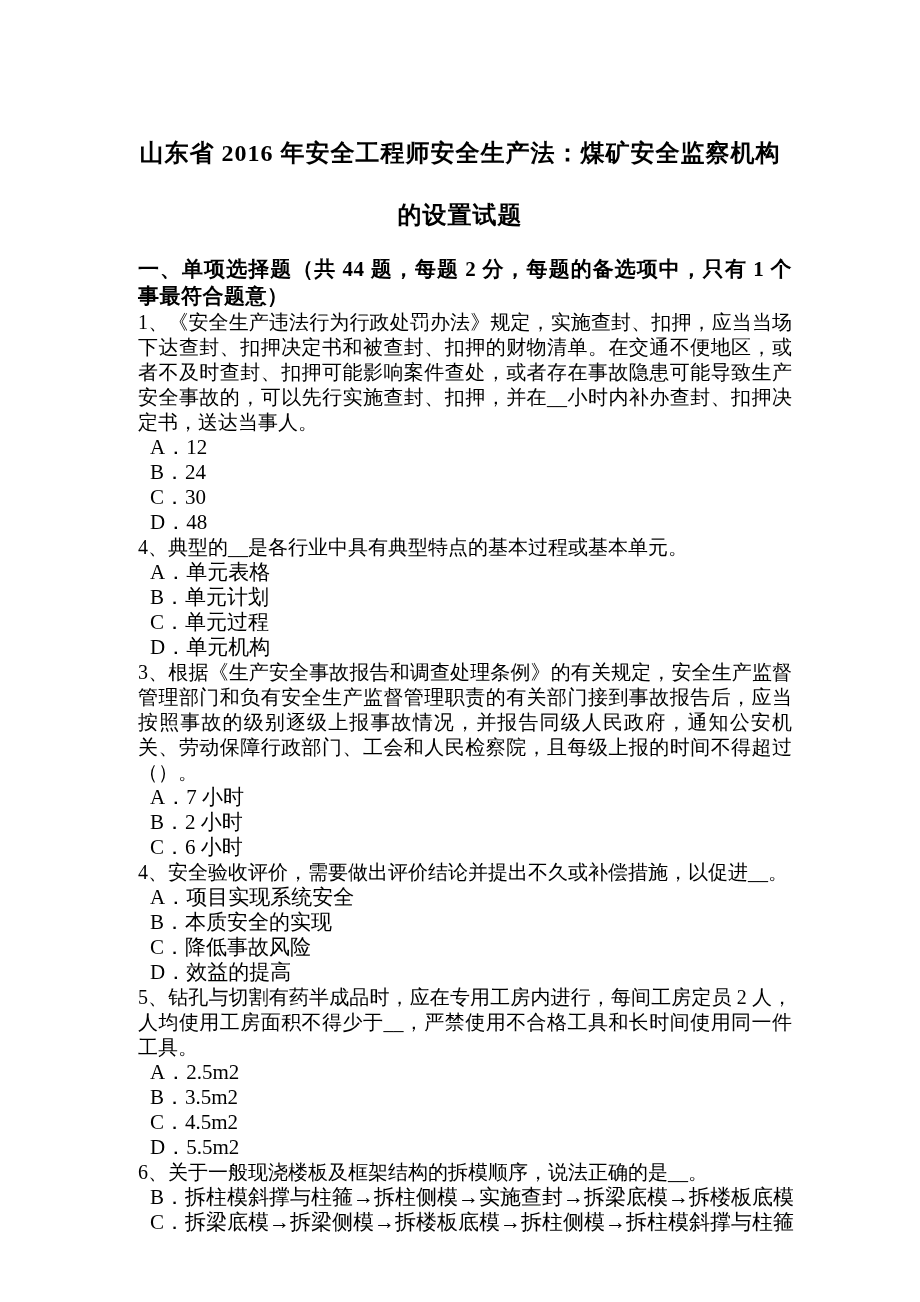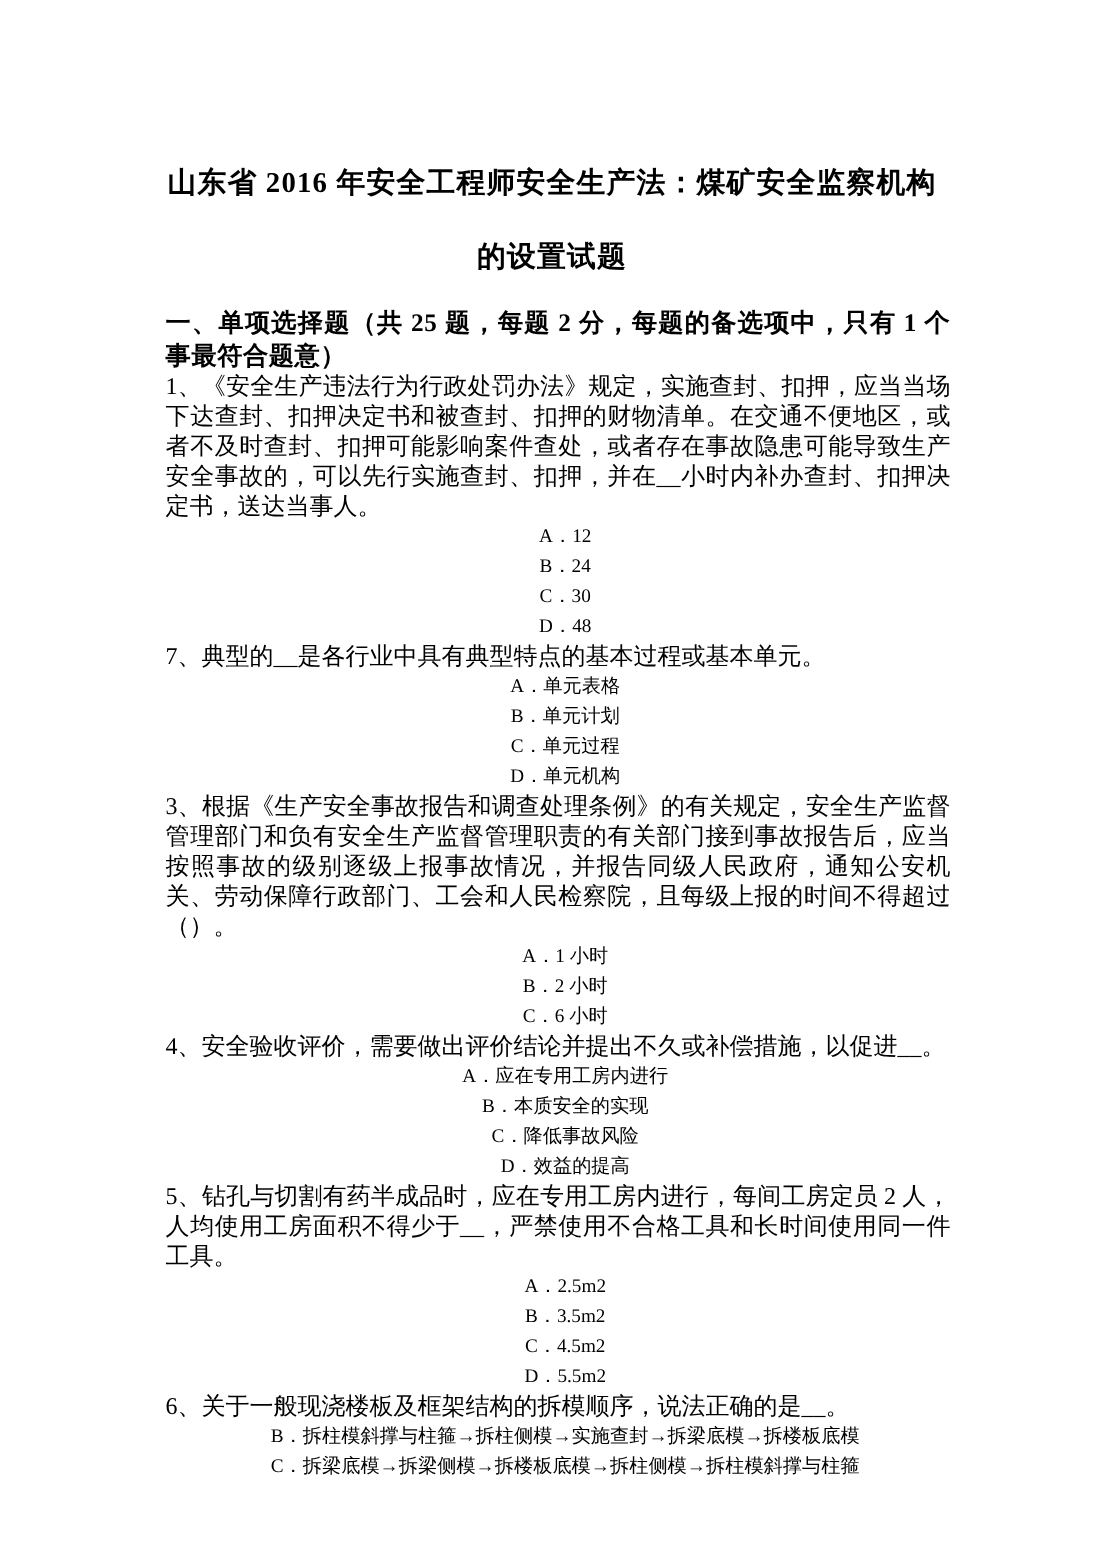--- a/index.html
+++ b/index.html
@@ -48,63 +48,62 @@
   .question {
     margin: 0;
   }
   .stem {
     margin: 0;
     font-size: 20px;
     line-height: 25px;
     text-align: justify;
   }
   .option {
-    font-size: 16px;
+    font-size: 21px;
     line-height: 25px;
     padding-left: 12px;
     white-space: nowrap;
-    text-align: center;
   }
 </style>
 </head>
 <body>
 
 <div class="page">
   <h1 class="doc-title">
     <span class="title-line">山东省 2016 年安全工程师安全生产法：煤矿安全监察机构</span>
     <span class="title-line">的设置试题</span>
   </h1>
 
   <div class="content">
-    <div class="section-header">一、单项选择题（共 25 题，每题 2 分，每题的备选项中，只有 1 个事最符合题意）</div>
+    <div class="section-header">一、单项选择题（共 44 题，每题 2 分，每题的备选项中，只有 1 个事最符合题意）</div>
 
     <div id="questions">
         <div class="question">
           <p class="stem">1、《安全生产违法行为行政处罚办法》规定，实施查封、扣押，应当当场下达查封、扣押决定书和被查封、扣押的财物清单。在交通不便地区，或者不及时查封、扣押可能影响案件查处，或者存在事故隐患可能导致生产安全事故的，可以先行实施查封、扣押，并在__小时内补办查封、扣押决定书，送达当事人。</p>
           <div class="option">A．12</div>
           <div class="option">B．24</div>
           <div class="option">C．30</div>
           <div class="option">D．48</div>
         </div>
         <div class="question">
-          <p class="stem">7、典型的__是各行业中具有典型特点的基本过程或基本单元。</p>
+          <p class="stem">4、典型的__是各行业中具有典型特点的基本过程或基本单元。</p>
           <div class="option">A．单元表格</div>
           <div class="option">B．单元计划</div>
           <div class="option">C．单元过程</div>
           <div class="option">D．单元机构</div>
         </div>
         <div class="question">
           <p class="stem">3、根据《生产安全事故报告和调查处理条例》的有关规定，安全生产监督管理部门和负有安全生产监督管理职责的有关部门接到事故报告后，应当按照事故的级别逐级上报事故情况，并报告同级人民政府，通知公安机关、劳动保障行政部门、工会和人民检察院，且每级上报的时间不得超过（）。</p>
-          <div class="option">A．1 小时</div>
+          <div class="option">A．7 小时</div>
           <div class="option">B．2 小时</div>
           <div class="option">C．6 小时</div>
         </div>
         <div class="question">
           <p class="stem">4、安全验收评价，需要做出评价结论并提出不久或补偿措施，以促进__。</p>
-          <div class="option">A．应在专用工房内进行</div>
+          <div class="option">A．项目实现系统安全</div>
           <div class="option">B．本质安全的实现</div>
           <div class="option">C．降低事故风险</div>
           <div class="option">D．效益的提高</div>
         </div>
         <div class="question">
           <p class="stem">5、钻孔与切割有药半成品时，应在专用工房内进行，每间工房定员 2 人，人均使用工房面积不得少于__，严禁使用不合格工具和长时间使用同一件工具。</p>
           <div class="option">A．2.5m2</div>
           <div class="option">B．3.5m2</div>
           <div class="option">C．4.5m2</div>
           <div class="option">D．5.5m2</div>

